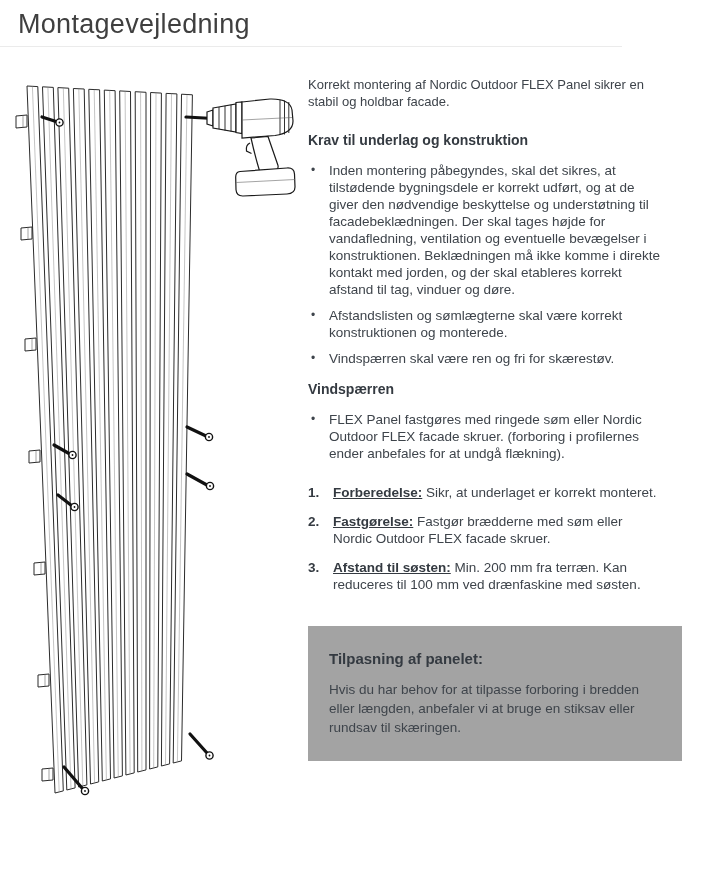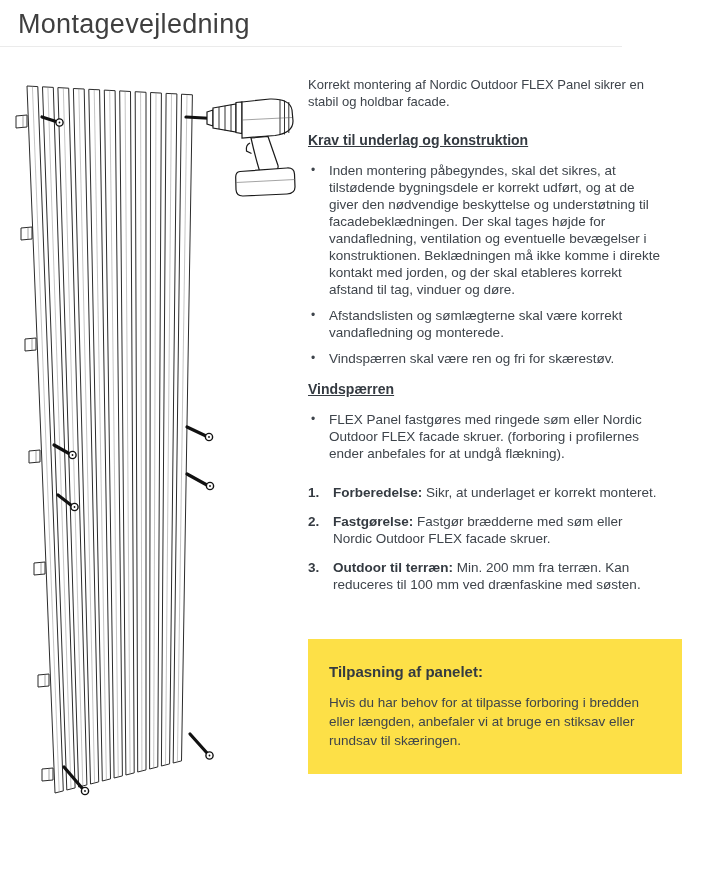--- a/index.html
+++ b/index.html
@@ -27,36 +27,36 @@
   .shaft{stroke:#111111;stroke-width:3.2;stroke-linecap:round;fill:none;}
   .screwhead{fill:#ffffff;stroke:#111111;stroke-width:1.4;}
   .screwdot{fill:#111111;stroke:none;}
   .drillline{stroke:#1a1a1a;stroke-width:1.2;fill:#ffffff;}
   .ribs{stroke:#1a1a1a;stroke-width:.9;fill:none;}
   .faint{stroke:#666;stroke-width:.6;fill:none;}
   
   .right-col{position:absolute;left:308px;top:76px;width:376px;}
   .intro{width:348px;margin:0 0 22px;font-size:13px;line-height:17px;}
   .section-heading{
-    font-size:14px;font-weight:bold;color:#343A41;margin:0 0 13px;line-height:17px;text-decoration:underline;
+    font-size:14px;font-weight:bold;color:#343A41;margin:0 0 13px;line-height:17px;
   }
   .bullets{list-style:none;margin:0;padding:0;width:352px;}
   .bullets li{display:flex;margin:0 0 9px;font-size:13.5px;line-height:17px;}
   .bullet-marker{flex:none;width:21px;padding-left:3px;box-sizing:border-box;font-size:12px;}
   .sec-fastening{margin-top:14px;}
   .sec-steps{margin-top:22px;}
   .sec-steps .section-heading{margin-bottom:8px;}
   .steps{list-style:none;margin:0;padding:0;width:352px;counter-reset:none;}
   .steps li{display:flex;margin:0 0 11px;font-size:13.5px;line-height:17.5px;}
   .step-num{flex:none;width:25px;font-weight:bold;color:#343A41;}
-  .step-lead{font-weight:bold;color:#343A41;}
+  .step-lead{font-weight:bold;color:#343A41;text-decoration:underline;}
   
   .note-box{
-    margin-top:45px;width:374px;box-sizing:border-box;
-    background:#fde047;padding:24px 21px 24px 21px;
+    margin-top:32px;width:374px;box-sizing:border-box;
+    background:#a3a3a3;padding:24px 21px 24px 21px;
   }
   .note-heading{font-size:15px;font-weight:bold;color:#343A41;margin:0 0 12px;line-height:18px;}
   .note-text{font-size:13.5px;line-height:19px;margin:0;}
 </style>
 </head>
 <body>
 
 <div class="header">
   <h1 class="page-title">Montagevejledning</h1>
 </div>
@@ -158,21 +158,21 @@
 
   <div class="sec-requirements">
     <h3 class="section-heading">Krav til underlag og konstruktion</h3>
     <ul class="bullets">
       <li>
         <span class="bullet-marker">•</span>
         <span>Inden montering påbegyndes, skal det sikres, at tilstødende bygningsdele er korrekt udført, og at de giver den nødvendige beskyttelse og understøtning til facadebeklædningen. Der skal tages højde for vandafledning, ventilation og eventuelle bevægelser i konstruktionen. Beklædningen må ikke komme i direkte kontakt med jorden, og der skal etableres korrekt afstand til tag, vinduer og døre.</span>
       </li>
       <li>
         <span class="bullet-marker">•</span>
-        <span>Afstandslisten og sømlægterne skal være korrekt vandafledning og monterede.</span>
+        <span>Afstandslisten og sømlægterne skal være korrekt konstruktionen og monterede.</span>
       </li>
       <li>
         <span class="bullet-marker">•</span>
         <span>Vindspærren skal være ren og fri for skærestøv.</span>
       </li>
     </ul>
   </div>
 
   <div class="sec-fastening">
     <h3 class="section-heading">Vindspærren</h3>
@@ -191,21 +191,21 @@
         <span><b class="step-lead">Forberedelse:</b>
           <span>Sikr, at underlaget er korrekt monteret.</span></span>
       </li>
       <li>
         <span class="step-num">2.</span>
         <span><b class="step-lead">Fastgørelse:</b>
           <span>Fastgør brædderne med søm eller Nordic Outdoor FLEX facade skruer.</span></span>
       </li>
       <li>
         <span class="step-num">3.</span>
-        <span><b class="step-lead">Outdoor til terræn:</b>
+        <span><b class="step-lead">Afstand til søsten:</b>
           <span>Min. 200 mm fra terræn. Kan reduceres til 100 mm ved drænfaskine med søsten.</span></span>
       </li>
     </ol>
   </div>
 
   <aside class="note-box">
     <h4 class="note-heading">Tilpasning af panelet:</h4>
     <p class="note-text">Hvis du har behov for at tilpasse forboring i bredden eller længden, anbefaler vi at bruge en stiksav eller rundsav til skæringen.</p>
   </aside>
 

